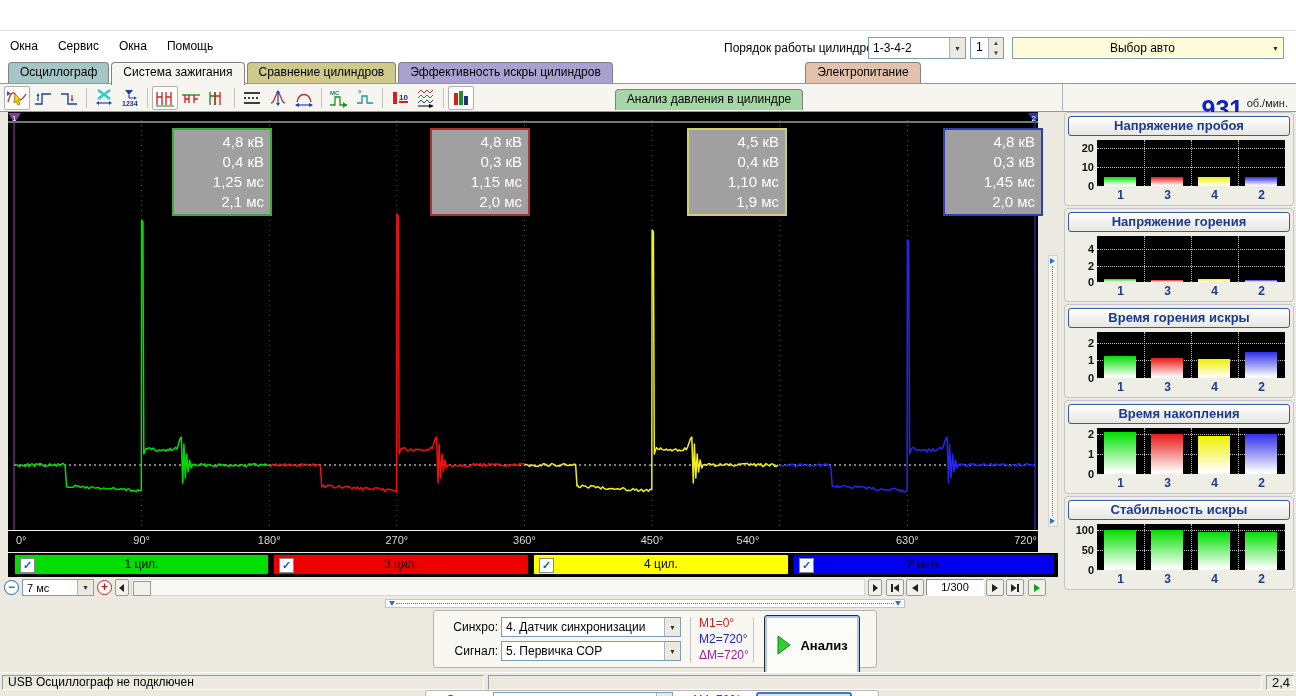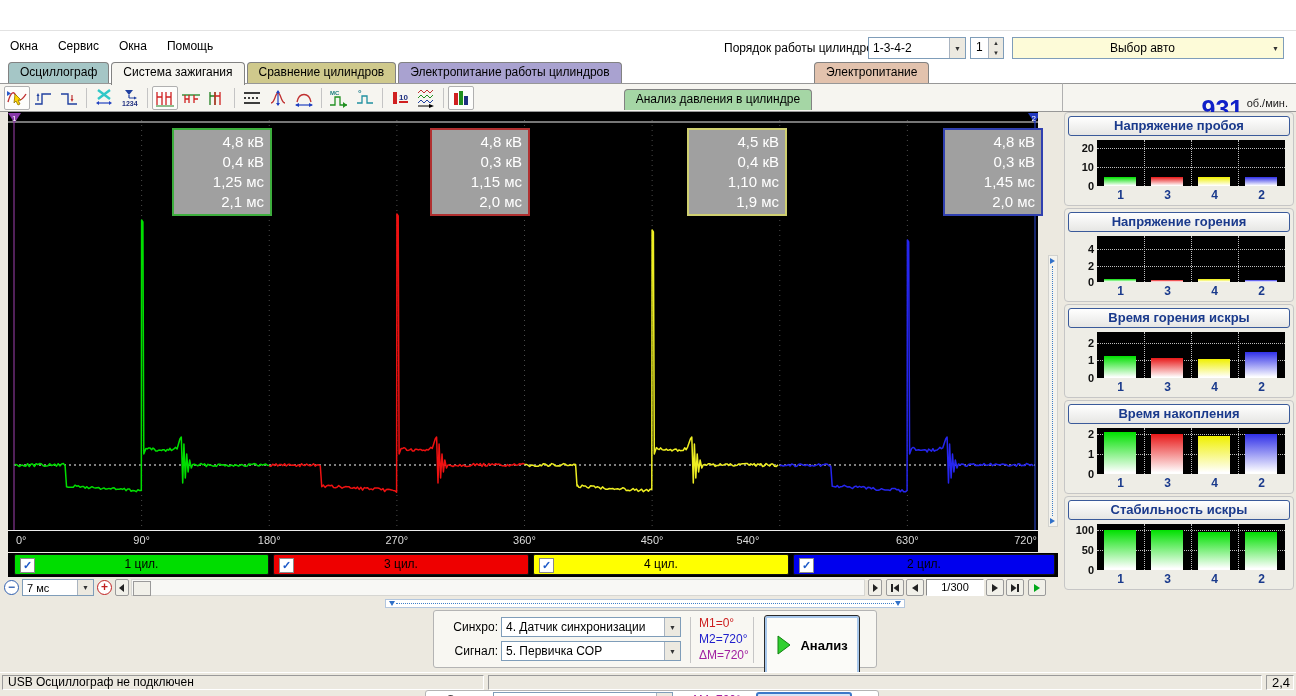--- a/index.html
+++ b/index.html
@@ -127,21 +127,21 @@
   </div>
   <div class="combo" style="left:1012px;top:37px;width:272px;height:22px;background:#fdfbd8;">
     <span style="flex:1;text-align:center;">Выбор авто</span>
     <span class="arrowbox" style="background:#fdfbd8;border-left:none;">▼</span>
   </div>
 
   <div class="tabs" id="tabs">
       <div class="tab" style="background: rgb(165, 198, 198);">Осциллограф</div>
       <div class="tab active" style="background: rgb(246, 245, 240);">Система зажигания</div>
       <div class="tab" style="background: rgb(207, 201, 140);">Сравнение цилиндров</div>
-      <div class="tab" style="background: rgb(169, 162, 208);">Электропитание работы цилиндров</div>
+      <div class="tab" style="background: rgb(169, 162, 208);">Эффективность искры цилиндров</div>
       <div class="tab" style="background: rgb(165, 214, 165); margin-top: 27px;">Анализ давления в цилиндре</div>
       <div class="tab" style="background: rgb(226, 194, 173);">Электропитание</div>
     </div>
 
   <div class="toolbar">
     <button class="tbtn active">
         <svg width="22" height="22">
           <path d="M2 15 C5 4 8 4 10 9 C12 14 15 15 20 7" stroke="#c03030" fill="none" stroke-width="1.4"></path>
           <path d="M1 4 L5 6.5 L1 9 Z" fill="#2858c8"></path>
           <path d="M9 7 L15 13 L12 13 L14 17 L12 18 L10 14 L8 16 Z" fill="#ffd800" stroke="#907000" stroke-width="0.8"></path>

